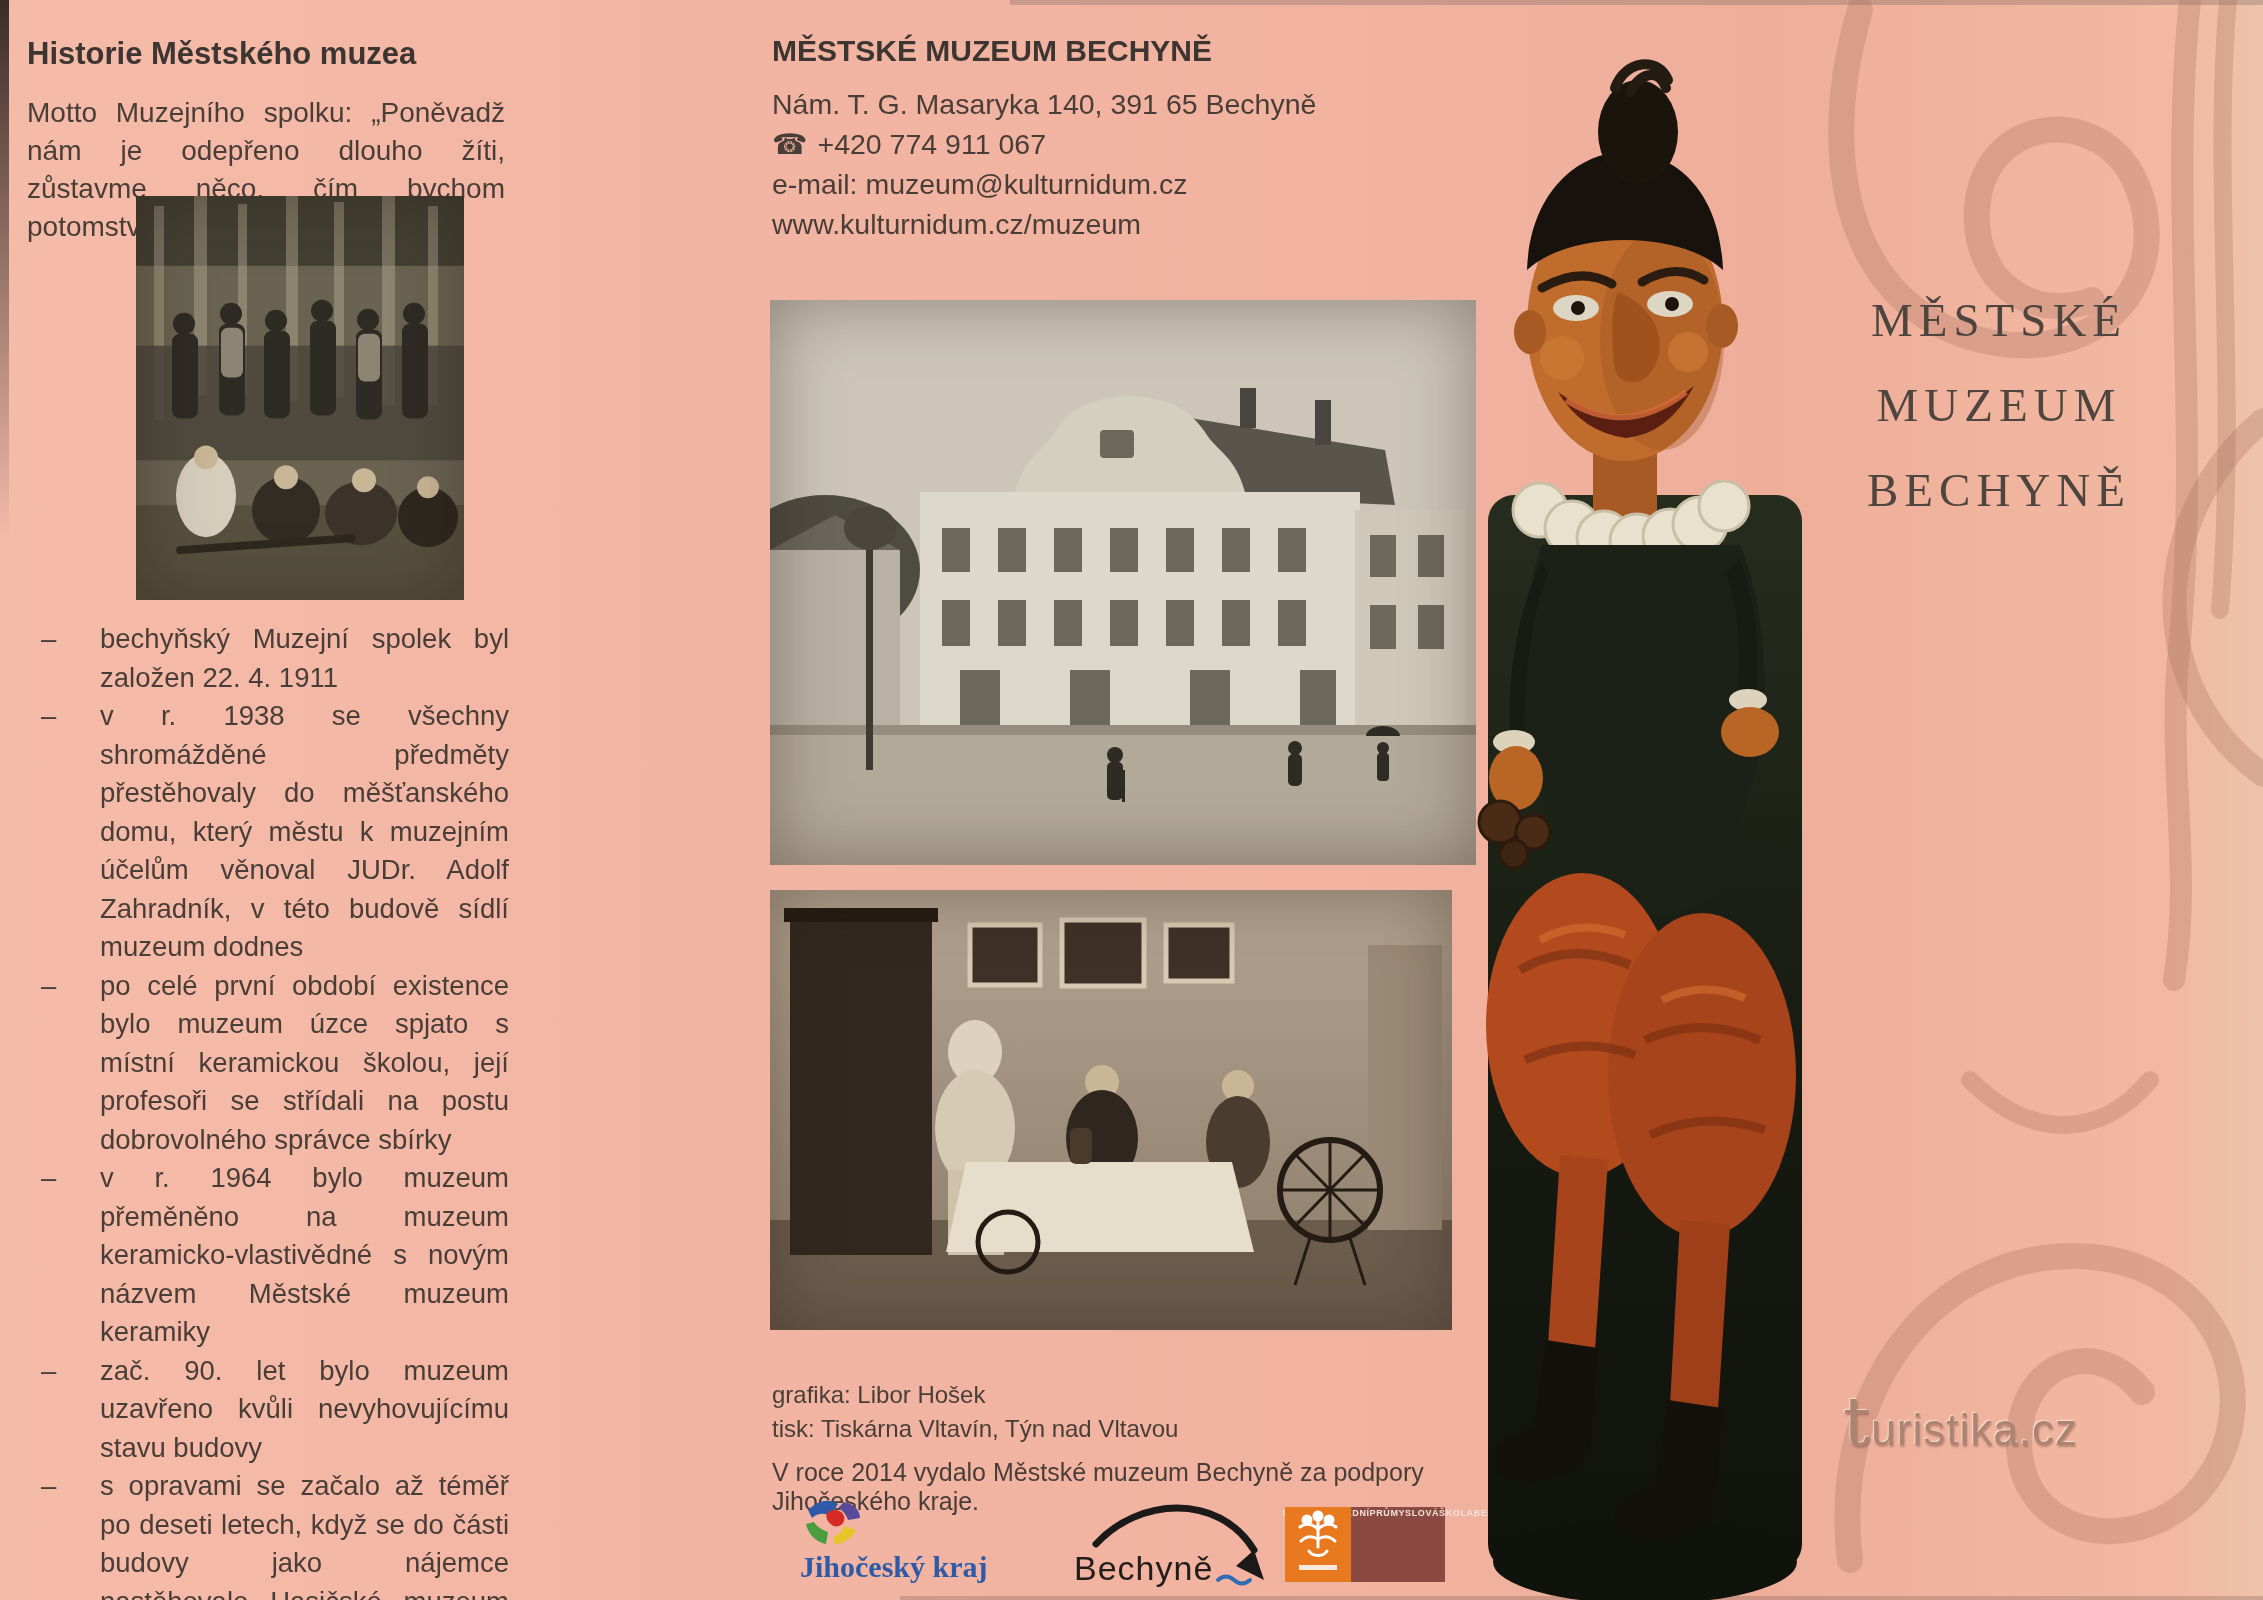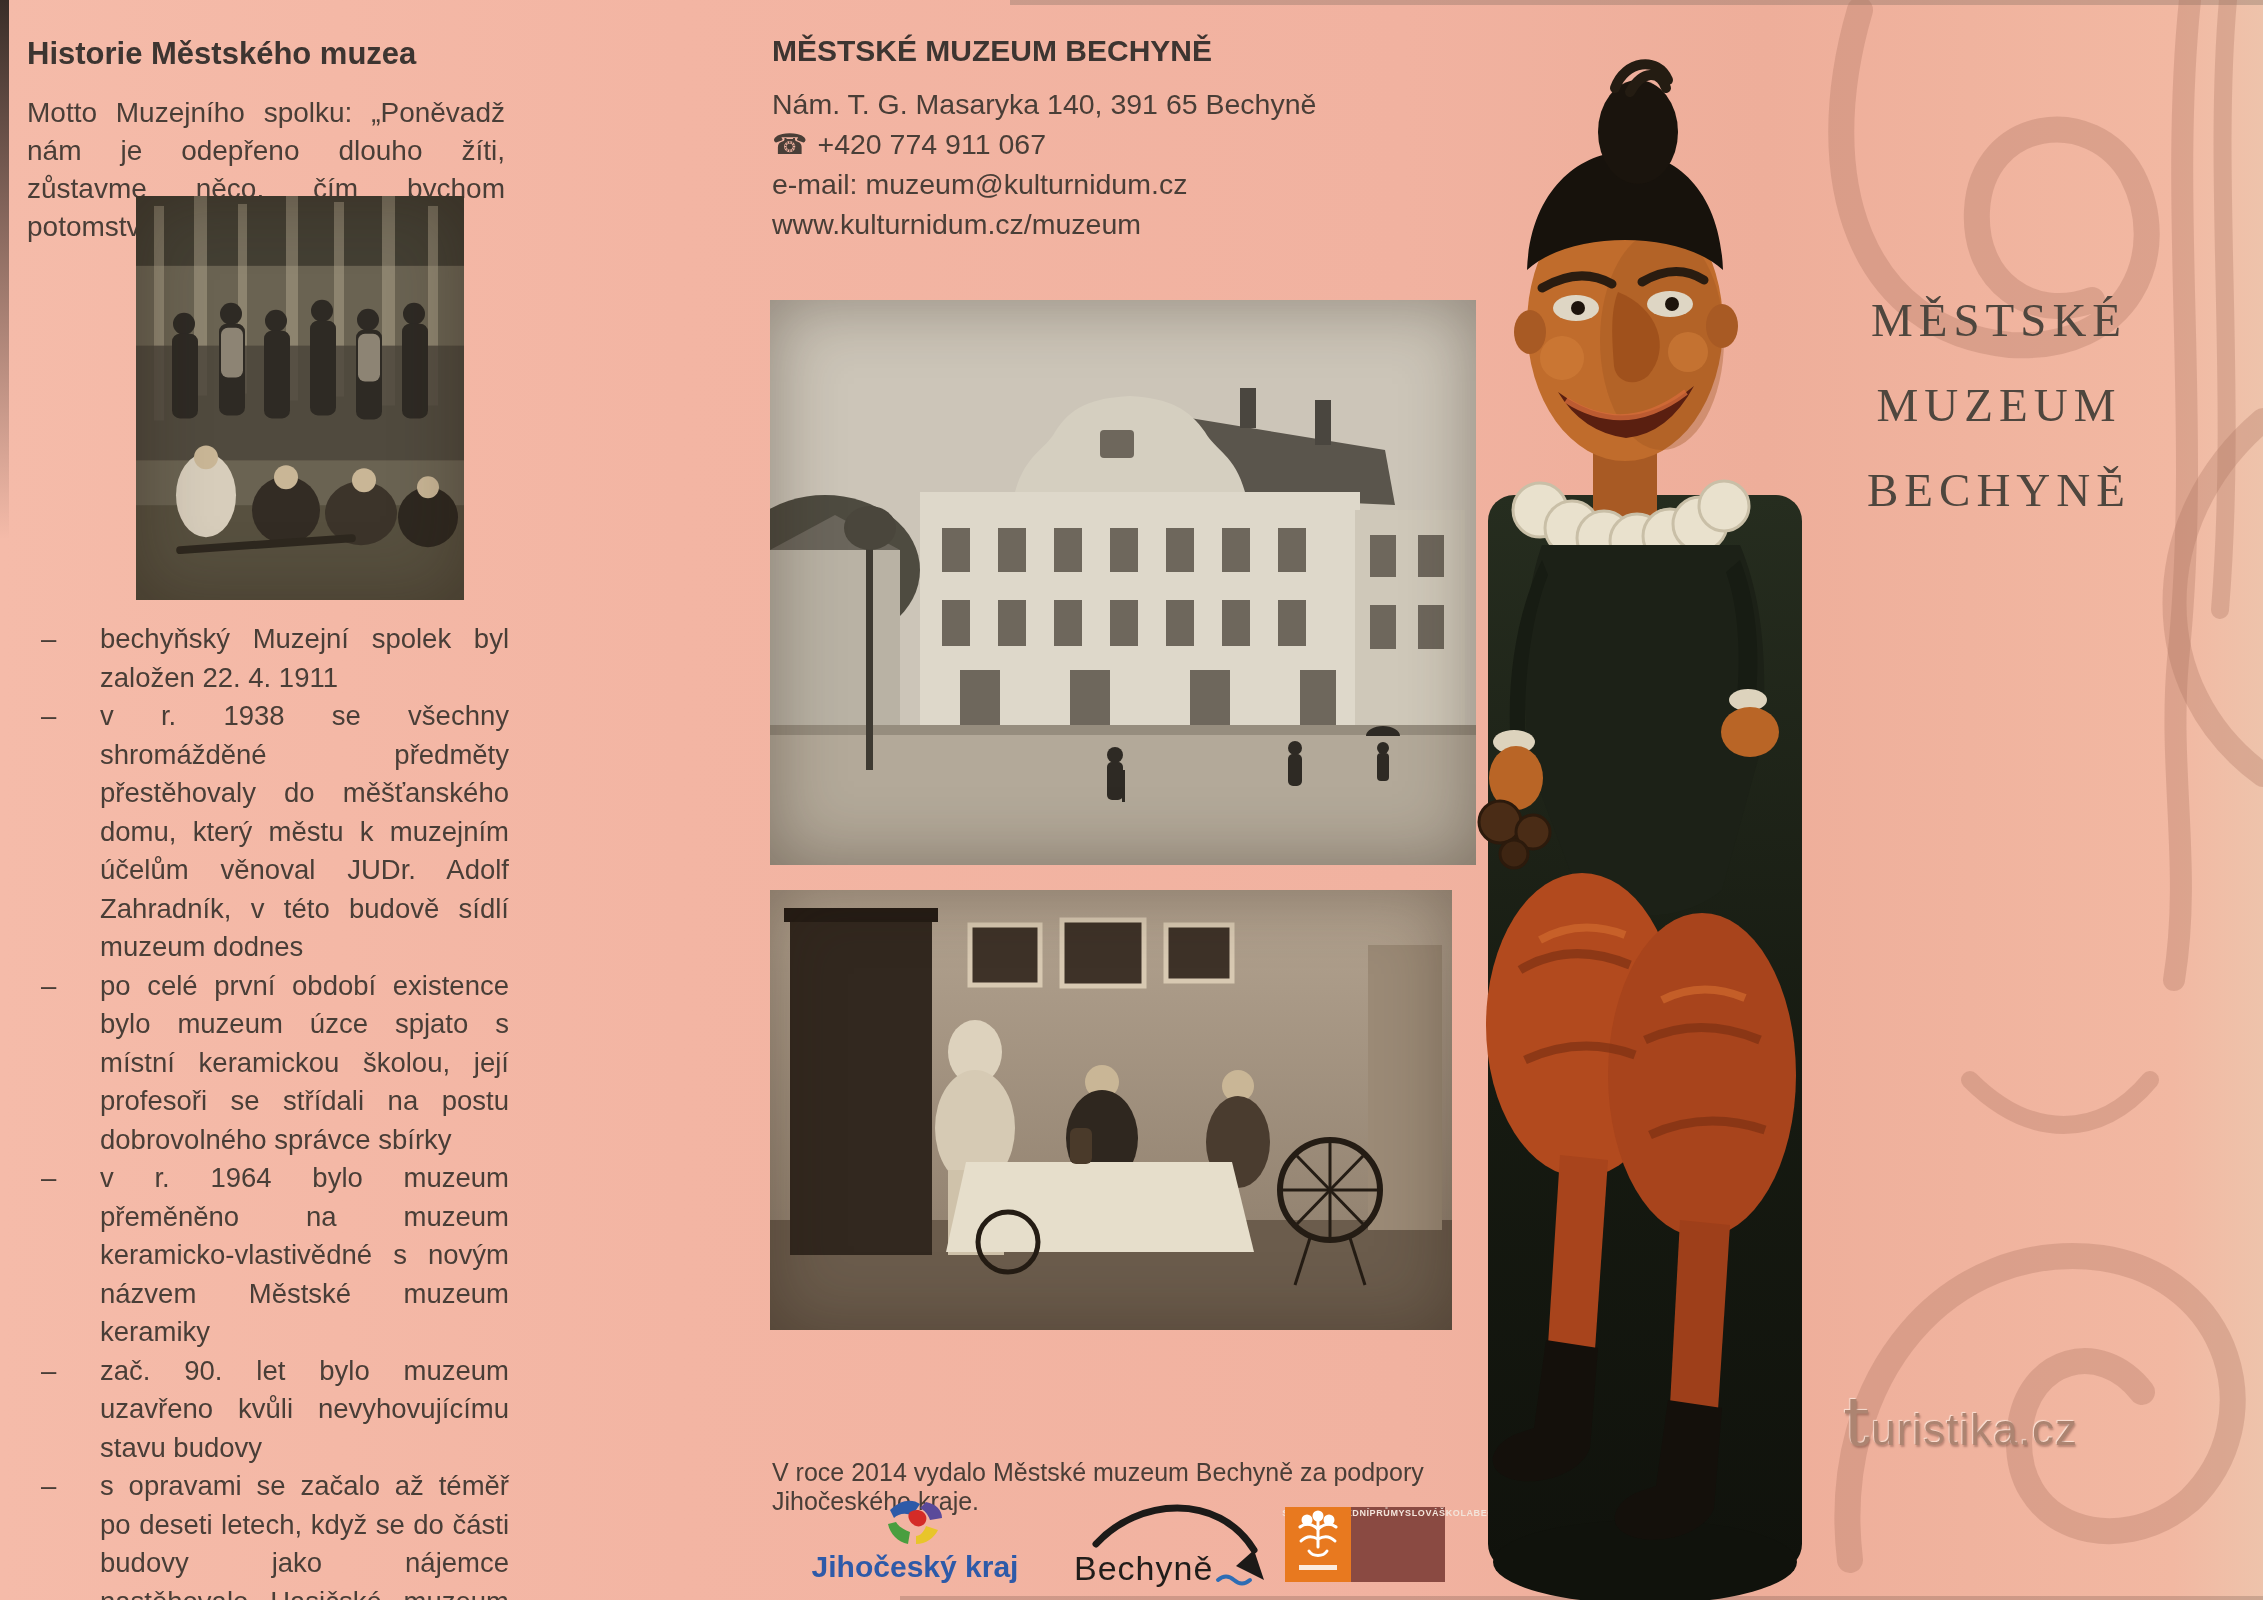--- a/index.html
+++ b/index.html
@@ -27,21 +27,21 @@
   .history-list .dash{position:absolute;left:14px;top:0;}
 
   
   .contact{position:absolute;left:772px;top:34px;}
   .contact .name{font-size:30px;font-weight:bold;color:#3d3531;margin-bottom:16px;}
   .contact .line{font-size:28.5px;line-height:40px;}
   .phone-glyph{margin-right:10px;}
   .credits{position:absolute;left:772px;top:1378px;font-size:24px;line-height:34px;}
   .publisher{position:absolute;left:772px;top:1458px;font-size:25px;width:750px;}
 
-  .logo-kraj{position:absolute;left:800px;top:1496px;width:230px;text-align:center;}
+  .logo-kraj{position:absolute;left:800px;top:1496px;width:230px;font-family:Liberation Serif, serif;}
   .logo-kraj svg{width:66px;height:54px;}
   .logo-kraj .label{font-size:30px;font-weight:bold;color:#2e5aa8;margin-top:-4px;}
   .logo-bechyne{position:absolute;left:1068px;top:1492px;width:220px;height:104px;}
   .logo-bechyne svg{position:absolute;inset:0;width:100%;height:100%;}
   .logo-bechyne .label{position:absolute;left:6px;bottom:8px;font-size:34px;color:#211d1a;letter-spacing:1px;}
   .logo-school{position:absolute;left:1285px;top:1507px;display:flex;}
   .sq-orange{width:66px;height:75px;background:#e8791f;position:relative;}
   .sq-orange svg{position:absolute;inset:0;width:100%;height:100%;}
   .sq-maroon{width:94px;height:75px;background:#8a4a42;color:#f3e4da;display:flex;flex-direction:row;
     justify-content:center;padding-left:8px;box-sizing:border-box;}
@@ -249,20 +249,24 @@
           <line x1="512" y1="300" x2="608" y2="300"></line>
         <line x1="527" y1="266" x2="593" y2="334"></line>
           <line x1="593" y1="266" x2="527" y2="334"></line>
         <line x1="540" y1="348" x2="525" y2="395"></line>
           <line x1="580" y1="348" x2="595" y2="395"></line>
       </g>
       <circle cx="238" cy="352" r="30" fill="none" stroke="#241c14" stroke-width="5"></circle>
     </svg>
   </div>
 
+  <div class="credits">
+    <div>grafika: Libor Hošek</div>
+    <div>tisk: Tiskárna Vltavín, Týn nad Vltavou</div>
+  </div>
   <div class="publisher">V roce 2014 vydalo Městské muzeum Bechyně za podpory Jihočeského kraje.</div>
 
   <div class="logo-kraj">
     <svg viewBox="0 0 66 54">
       <path d="M8,14 C18,4 30,2 38,8 L30,20 C24,16 16,18 12,22 Z" fill="#2e5aa8"></path>
       <path d="M44,6 C54,8 60,14 60,22 L48,24 C46,18 42,14 38,12 Z" fill="#5a4a9a"></path>
       <path d="M6,28 C8,38 16,46 26,48 L28,36 C22,34 16,30 14,26 Z" fill="#4a9e3f"></path>
       <path d="M34,48 C44,48 52,42 56,34 L44,30 C42,36 38,40 34,40 Z" fill="#e8c52a"></path>
       <path d="M28,16 C34,12 42,14 44,20 C46,26 40,32 34,30 C28,28 24,20 28,16 Z" fill="#d42b27"></path>
     </svg>

